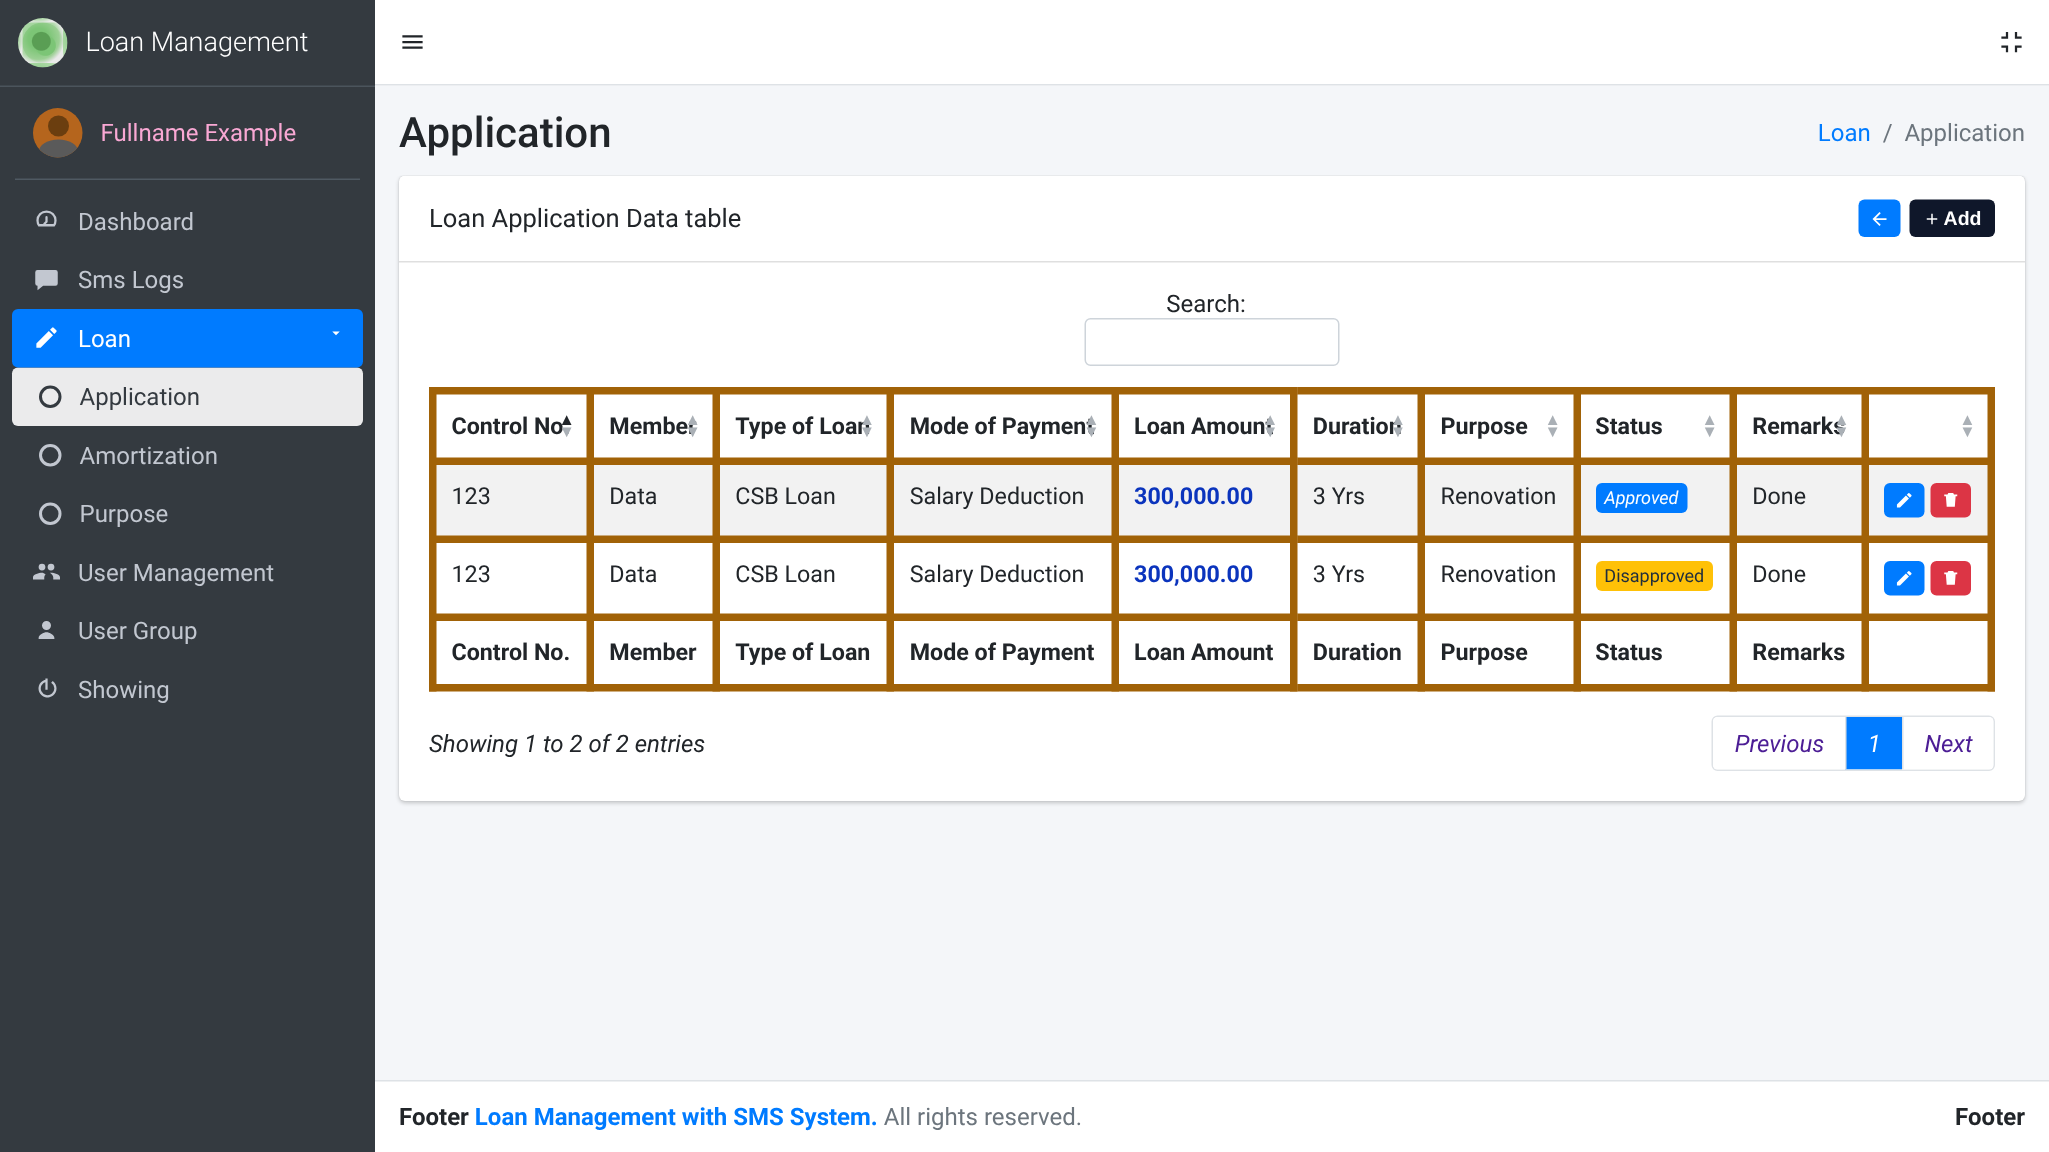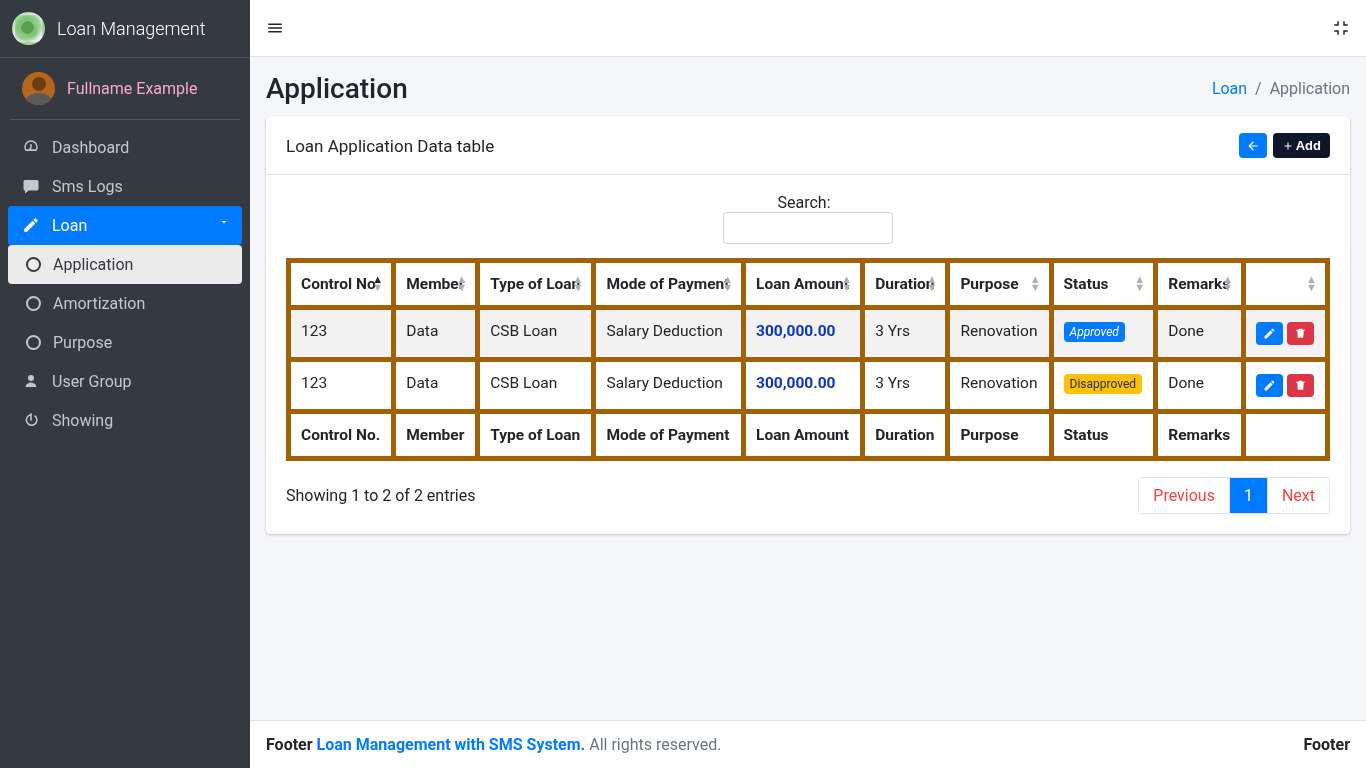--- a/index.html
+++ b/index.html
@@ -64,23 +64,23 @@
   .sort-icons { position:absolute; right:8px; top:50%; transform:translateY(-50%); color:#aab0b6; font-size:11px; line-height:8px; }
   .sort-icons.active-asc .up { color:#212529; }
   tbody tr:nth-child(odd) td { background:#f2f2f2; }
   tbody tr:nth-child(even) td { background:#fff; }
   .amount-link { color:#0b34bd; font-weight:700; text-decoration: none; display:inline-block; }
   .badge { display:inline-block; padding: 4px 6px; border-radius:4px; font-size:12px; line-height:1; vertical-align:middle; }
   .badge-primary { background:#007bff; color:#fff;font-style:italic; }
   .badge-warning { background:#ffc107; color:#1f2d3d; }
   .row-actions { white-space:nowrap; display:flex; gap:4px; }
 
-  .table-footer-row { display:flex; justify-content:space-between; align-items:center; margin-top: 16px; }
+  .table-footer-row { display:flex; justify-content:space-between; align-items:center; margin-top: 16px; font-style: italic; }
   .pagination { display:flex; border:1px solid #dee2e6; border-radius:4px; overflow:hidden; }
-  .page-btn { padding: 8px 14px; background:#fff; color:#ef4444; border-left:1px solid #dee2e6; cursor:pointer; }
+  .page-btn { padding: 8px 14px; background:#fff; color:#4c1d95; border-left:1px solid #dee2e6; cursor:pointer; }
   .page-btn:first-child { border-left:none; }
   .page-btn.active { background:#007bff; color:#fff; }
 
   .footer { background:#fff; border-top:1px solid #dee2e6; padding: 14px 16px; display:flex; justify-content:space-between; font-size:16px; color:#212529; }
   .footer strong a { color:#007bff; text-decoration:none; font-weight:700; }
   .footer .muted { color:#6c757d; }
 
 </style>
 </head>
 <body>
@@ -142,20 +142,30 @@
               <span>Amortization</span>
             </div>
           </li>
         <li>
             <div class="sub-link">
               <span class="ring"></span>
               <span>Purpose</span>
             </div>
           </li>
       </ul>
+    </li>
+    <li class="nav-item">
+      <div class="nav-link">
+        <span class="icon">
+          <svg width="18" height="18" viewBox="0 0 24 24" fill="currentColor">
+              <path d="M16 11a3 3 0 100-6 3 3 0 000 6zM8 11a3 3 0 100-6 3 3 0 000 6zm0 2c-2.67 0-8 1.34-8 4v2h10v-2c0-.9.45-1.73 1.2-2.43C10.1 13.57 8.9 13 8 13zm8 0c-.3 0-.62.02-.96.06C16.4 14.1 18 15.5 18 17v2h6v-2c0-2.66-5.33-4-8-4z"></path>
+            </svg>
+        </span>
+        <span>User Management</span>
+      </div>
     </li>
     <li class="nav-item">
       <div class="nav-link">
         <span class="icon">
           <svg width="18" height="18" viewBox="0 0 24 24" fill="currentColor">
               <path d="M12 12a4 4 0 100-8 4 4 0 000 8zm-7 8v-1c0-2.76 4.48-5 7-5s7 2.24 7 5v1H5z"></path>
             </svg>
         </span>
         <span>User Group</span>
       </div>

